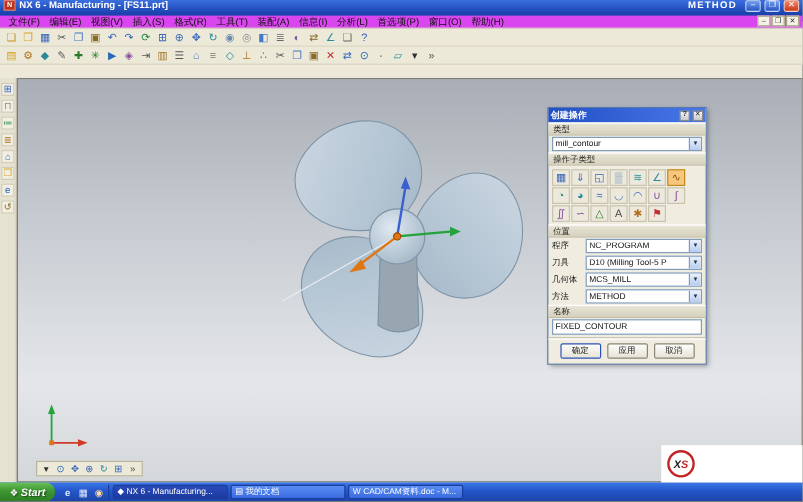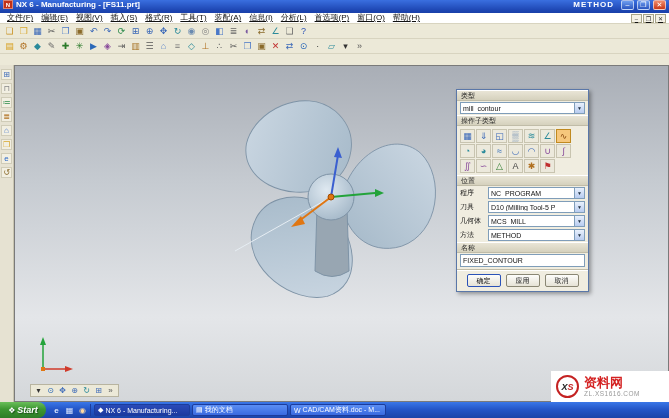--- a/index.html
+++ b/index.html
@@ -18,22 +18,22 @@
   .titlebar .title { font-weight:bold; font-size:8px; white-space:nowrap; }
   .spacer { flex:1; }
   .brand { font-weight:bold; letter-spacing:1px; font-size:8px; margin-right:4px; }
   .winbtn { width:13px; height:10px; border:1px solid #ffffff99; border-radius:2px;
     background:linear-gradient(#6f9ef0,#2a55c0); color:#fff; font-size:7px;
     line-height:8px; text-align:center; }
   .winbtn.close { background:linear-gradient(#f08a6a,#c83818); }
 
   
   .menubar { position:absolute; top:13px; height:11px; left:0; right:0;
-    background:#ffffff; display:flex; align-items:flex-end; padding:0 3px;
-    border-bottom:1px solid #d8d4c0;text-decoration:underline; }
+    background:#d946ef; display:flex; align-items:flex-start; padding:0 3px;
+    border-bottom:1px solid #d8d4c0; }
   .menus { display:flex; }
   .menu-item { padding:0 4px; font-size:8px; white-space:nowrap; }
   .mwin { width:11px; height:9px; font-size:6px; line-height:8px; text-align:center;
     border:1px solid #a8a488; background:#f4f1e6; margin-left:1px; color:#333; }
 
   
   .toolbar { position:absolute; left:0; right:0; display:flex; align-items:center;
     gap:1px; padding:0 3px; background:#ece9d8; border-bottom:1px solid #d8d4c0; }
   #toolbar1 { top:24px; height:15px; }
   #toolbar2 { top:39px; height:15px; }
@@ -342,20 +342,26 @@
           <span class="vp-icon" style="color: rgb(58, 104, 184);">⊕</span>
 
           <span class="vp-icon" style="color: rgb(42, 138, 154);">↻</span>
 
           <span class="vp-icon" style="color: rgb(58, 104, 184);">⊞</span>
 
           <span class="vp-icon" style="color: rgb(85, 85, 85);">»</span>
         </div>
 
       <div class="dialog">
+        <div class="dlg-title">
+          <span>创建操作</span>
+          <span class="spacer"></span>
+          <span class="dlg-btn">?</span>
+          <span class="dlg-btn">✕</span>
+        </div>
 
         <div class="band">
           <span>类型</span>
         </div>
         <div class="dlg-row">
           <div class="combo">
             <span class="ctext">mill_contour</span>
             <span class="carrow">▼</span>
           </div>
         </div>
@@ -463,24 +469,20 @@
       </div>
 
     </div>
   </div>
 
   <div class="watermark">
     <span class="wm-logo">
       <span class="wm-x">X</span>
       <span class="wm-s">S</span>
     </span>
-    <span class="wm-text">
-      <span class="wm-name">资料网</span>
-      <span class="wm-url">ZL.XS1616.COM</span>
-    </span>
   </div>
 
   <div class="taskbar">
     <span class="start">
       <span class="flag">❖</span>
       <span>Start</span>
     </span>
     <span class="ql">
 
         <span class="ql-icon" style="color: rgb(220, 232, 255);">e</span>

